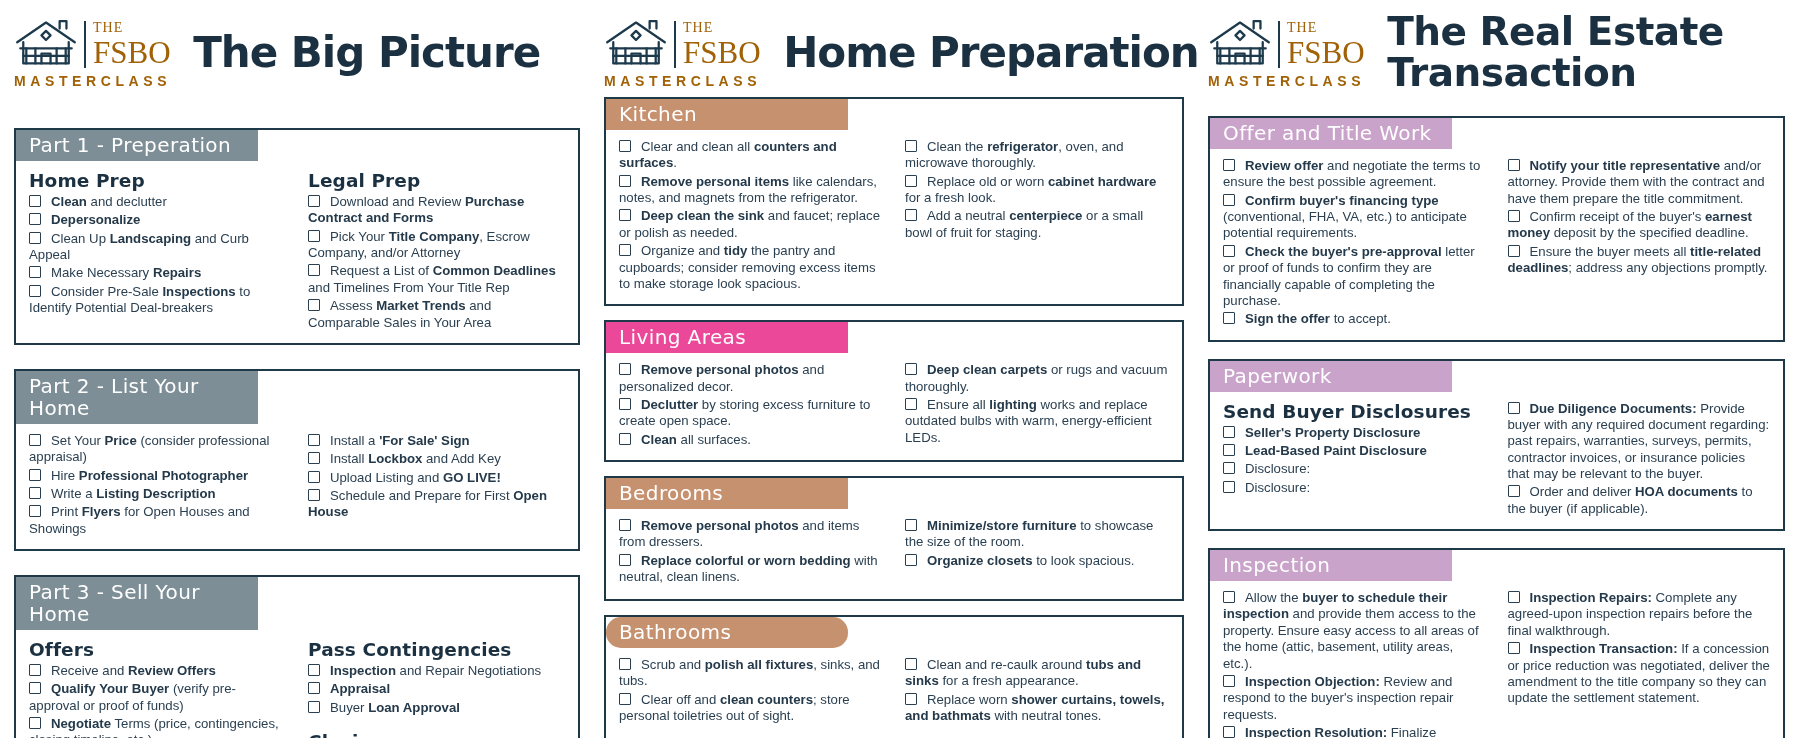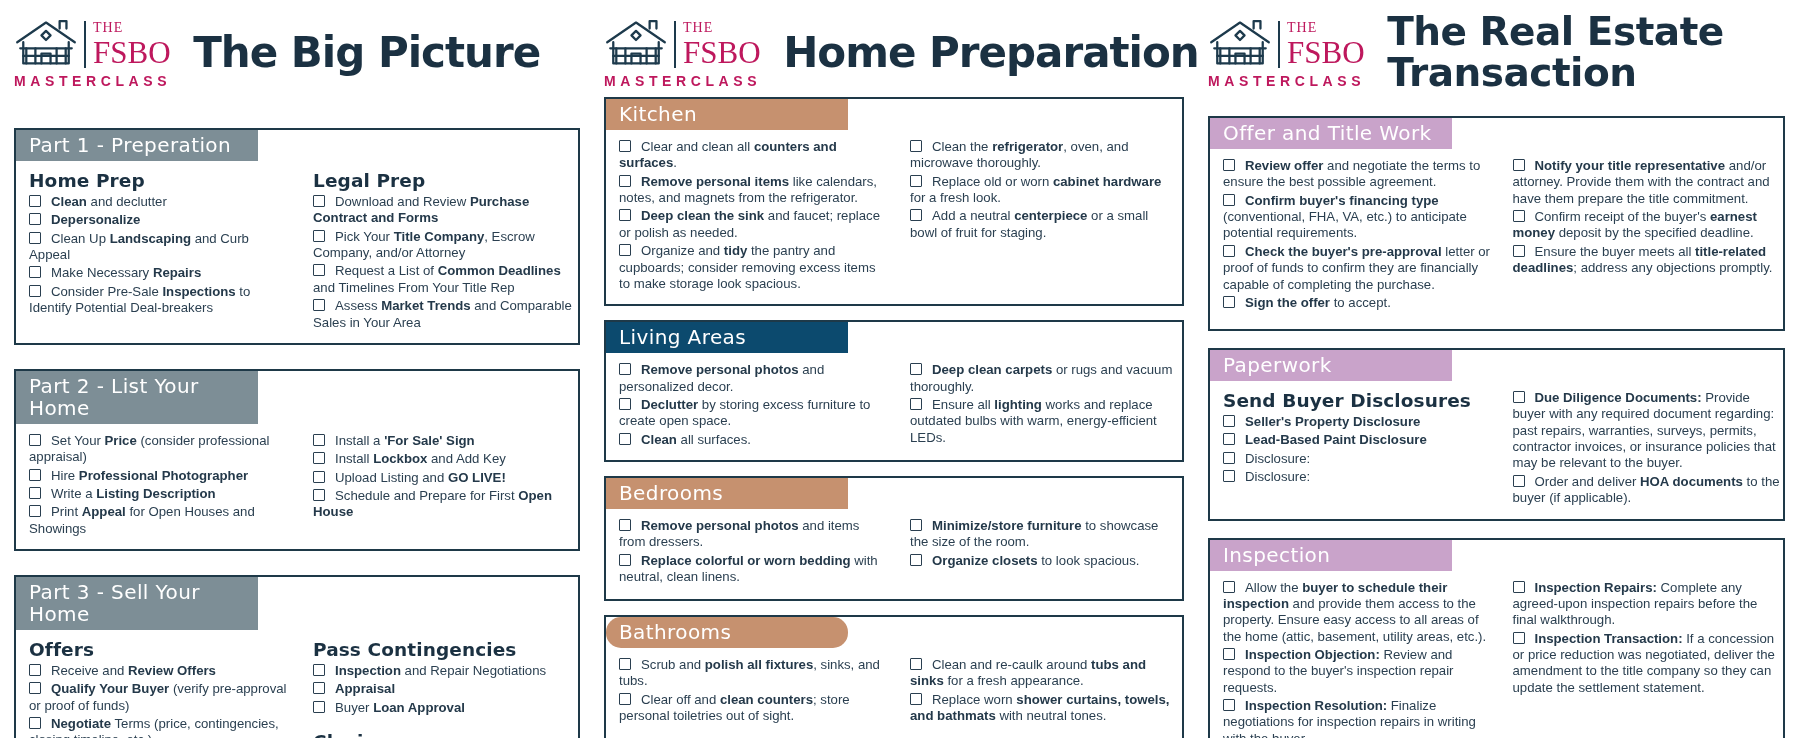--- a/index.html
+++ b/index.html
@@ -9,21 +9,21 @@
     overflow:hidden;position:relative;
   }
   .board{display:flex;padding:10px 14px 0 14px;gap:24px;}
   .column{flex:0 0 auto;}
   .column.c0{width:566px;}
   .column.c1{width:580px;}
   .column.c2{width:577px;}
 
   
   .col-header{display:flex;align-items:center;gap:22px;min-height:86px;}
-  .logo{flex:0 0 auto;color:#be185d;}
+  .logo{flex:0 0 auto;color:#a16207;}
   .logo-top{display:flex;align-items:flex-end;gap:6px;}
   .logo-right{border-left:2px solid #1d3a4c;padding-left:7px;line-height:1;}
   .logo-the{font-family:"Liberation Serif",serif;font-size:14px;letter-spacing:1px;}
   .logo-fsbo{font-family:"Liberation Serif",serif;font-size:31px;margin-top:2px;}
   .logo-mc{font-size:14px;font-weight:bold;letter-spacing:4.6px;margin-top:5px;}
   .col-title{
     font-family:"DejaVu Sans","Liberation Sans",sans-serif;
     font-weight:bold;color:#1b3142;font-size:42px;line-height:1.05;
     letter-spacing:-1px;margin:0;white-space:nowrap;
   }
@@ -34,21 +34,21 @@
   .c0 .boxes{margin-top:32px;}
   .c1 .boxes{margin-top:1px;}
   .c2 .boxes{margin-top:20px;}
   .box{border:2px solid #1e3948;background:#fff;box-sizing:border-box;}
   .band{
     display:block;width:242px;box-sizing:border-box;
     padding:4px 13px 5px 13px;color:#ffffff;
     font-family:"DejaVu Sans","Liberation Sans",sans-serif;
     font-size:20px;letter-spacing:0.4px;line-height:1.1;
   }
-  .content{display:flex;gap:22px;padding:7px 3px 10px 13px;}
+  .content{display:flex;gap:22px;padding:7px 13px 10px 13px;}
   .side{flex:1 1 0;min-width:0;}
   .group + .group{margin-top:15px;}
   .group-title{
     font-family:"DejaVu Sans","Liberation Sans",sans-serif;
     font-size:18.5px;font-weight:bold;color:#1b3142;
     margin:2px 0 3px 0;letter-spacing:0.1px;
   }
   .item{margin:2px 0;font-size:13.2px;line-height:1.24;color:#2a3f50;}
   .item b{color:#24394a;}
   .cb{
@@ -114,21 +114,21 @@
           </div>
         </div>
         <div class="box" style="min-height: 147px; margin-bottom: 24px;">
           <div class="band" style="background: rgb(125, 142, 150);">Part 2 - List Your Home</div>
           <div class="content">
             <div class="side">
               <div class="group">
                 <p class="item"><span class="cb"></span><span>Set Your <b>Price</b> (consider professional appraisal)</span></p>
                 <p class="item"><span class="cb"></span><span>Hire <b>Professional Photographer</b></span></p>
                 <p class="item"><span class="cb"></span><span>Write a  <b>Listing Description</b></span></p>
-                <p class="item"><span class="cb"></span><span>Print <b>Appeal</b>  for Open Houses and Showings</span></p>
+                <p class="item"><span class="cb"></span><span>Print <b>Flyers</b>  for Open Houses and Showings</span></p>
               </div>
             </div>
             <div class="side">
               <div class="group">
                 <p class="item"><span class="cb"></span><span>Install a <b>'For Sale' Sign</b></span></p>
                 <p class="item"><span class="cb"></span><span>Install <b>Lockbox</b> and Add  Key</span></p>
                 <p class="item"><span class="cb"></span><span>Upload Listing and <b>GO LIVE!</b></span></p>
                 <p class="item"><span class="cb"></span><span>Schedule and Prepare for First <b>Open House</b></span></p>
               </div>
             </div>
@@ -201,21 +201,21 @@
             <div class="side">
               <div class="group">
                 <p class="item"><span class="cb"></span><span>Clean the <b>refrigerator</b>, oven, and microwave thoroughly.</span></p>
                 <p class="item"><span class="cb"></span><span>Replace old or worn <b>cabinet hardware</b> for a fresh look.</span></p>
                 <p class="item"><span class="cb"></span><span>Add a neutral <b>centerpiece</b> or a small bowl of fruit for staging.</span></p>
               </div>
             </div>
           </div>
         </div>
         <div class="box" style="min-height: 137px; margin-bottom: 14px;">
-          <div class="band" style="background: #0c4a6e;">Living Areas</div>
+          <div class="band" style="background: #ec4899;">Living Areas</div>
           <div class="content">
             <div class="side">
               <div class="group">
                 <p class="item"><span class="cb"></span><span><b>Remove personal photos</b> and personalized decor.</span></p>
                 <p class="item"><span class="cb"></span><span><b>Declutter</b> by storing excess furniture to create open space.</span></p>
                 <p class="item"><span class="cb"></span><span><b>Clean</b> all surfaces.</span></p>
               </div>
             </div>
             <div class="side">
               <div class="group">

